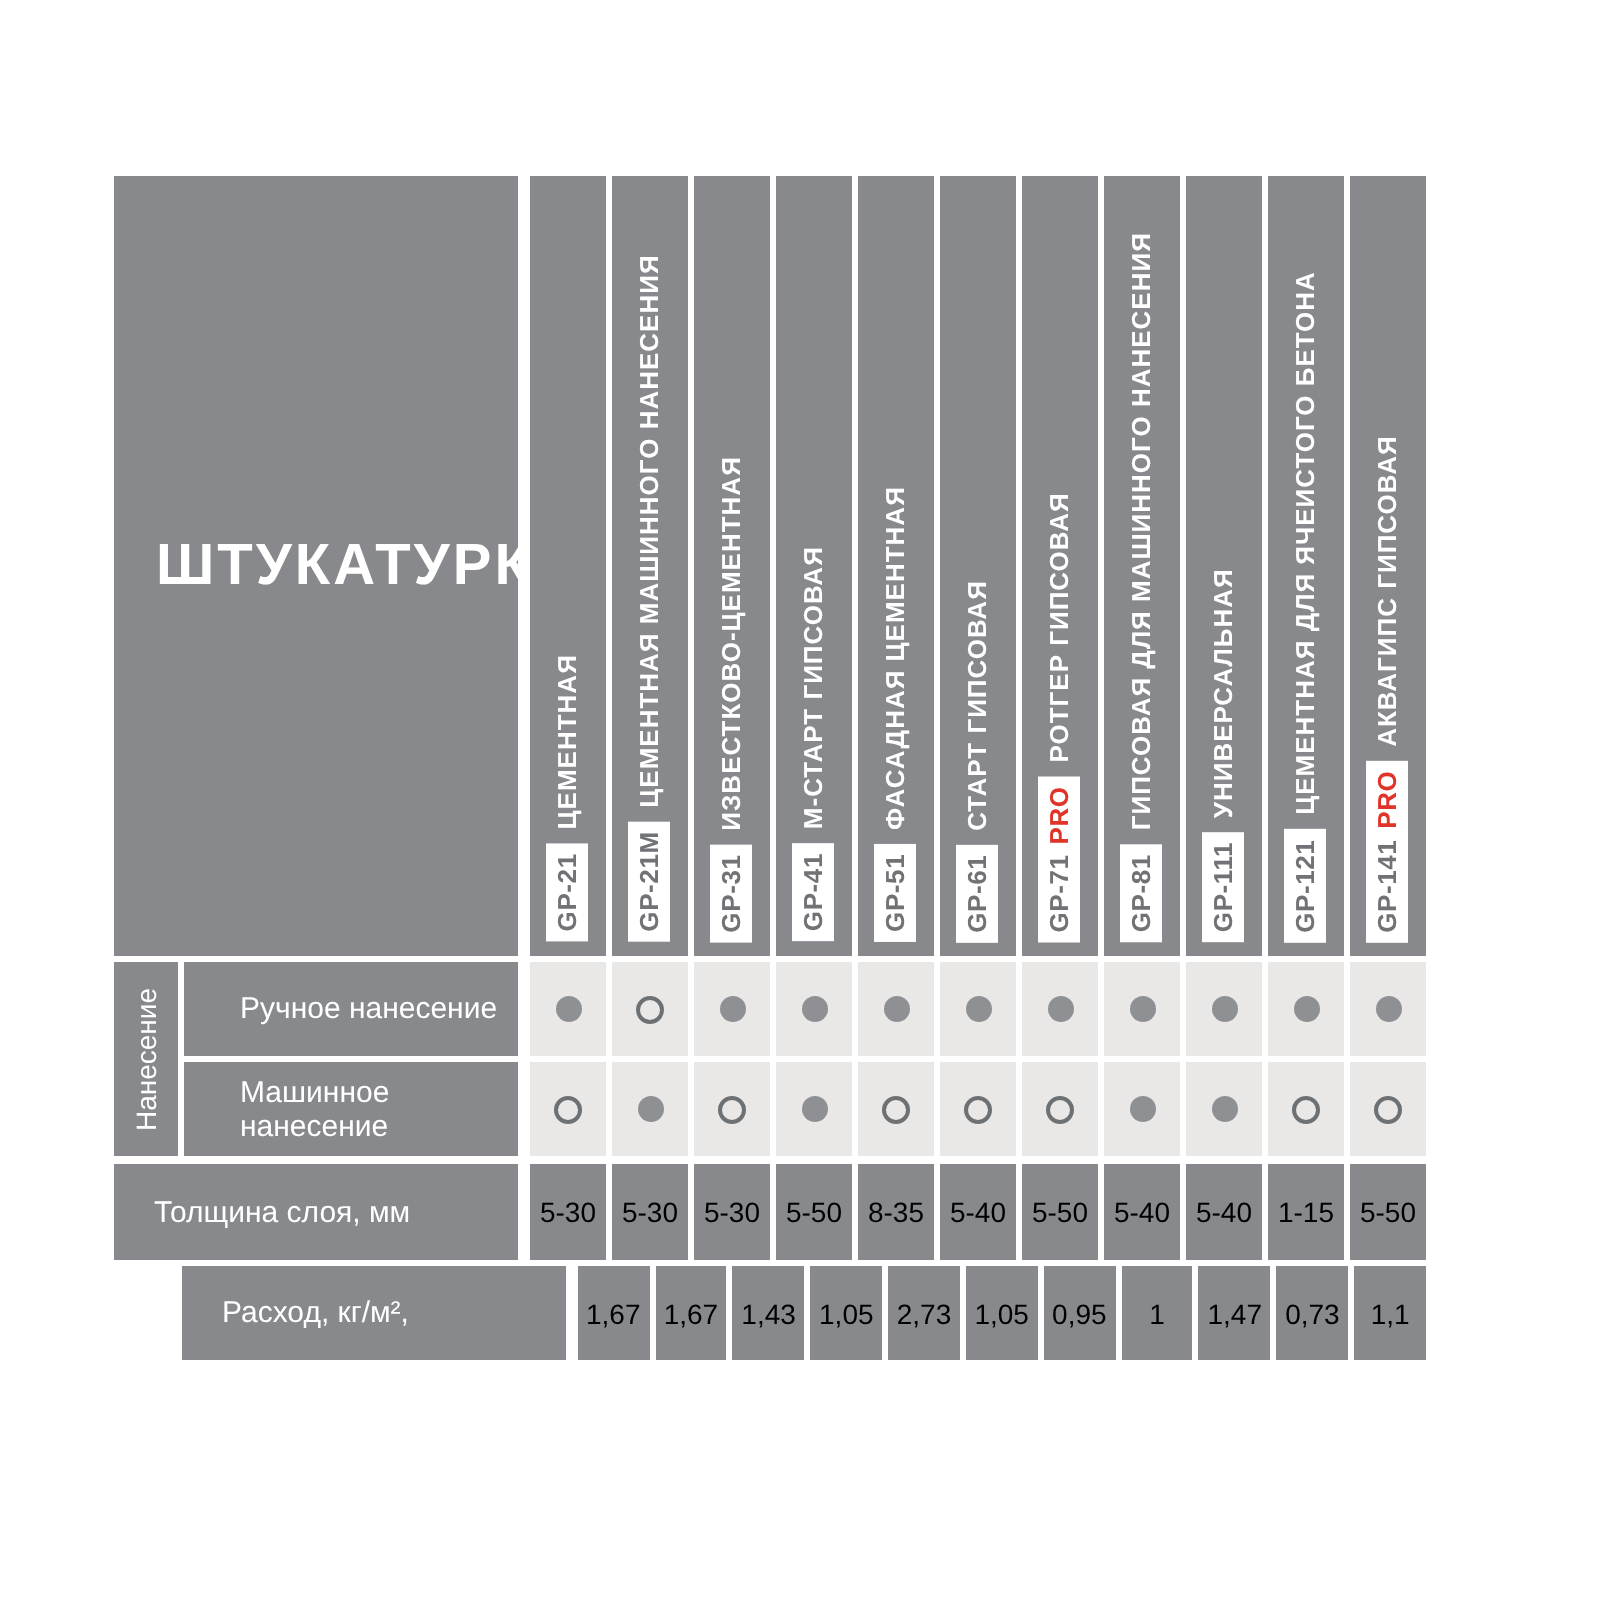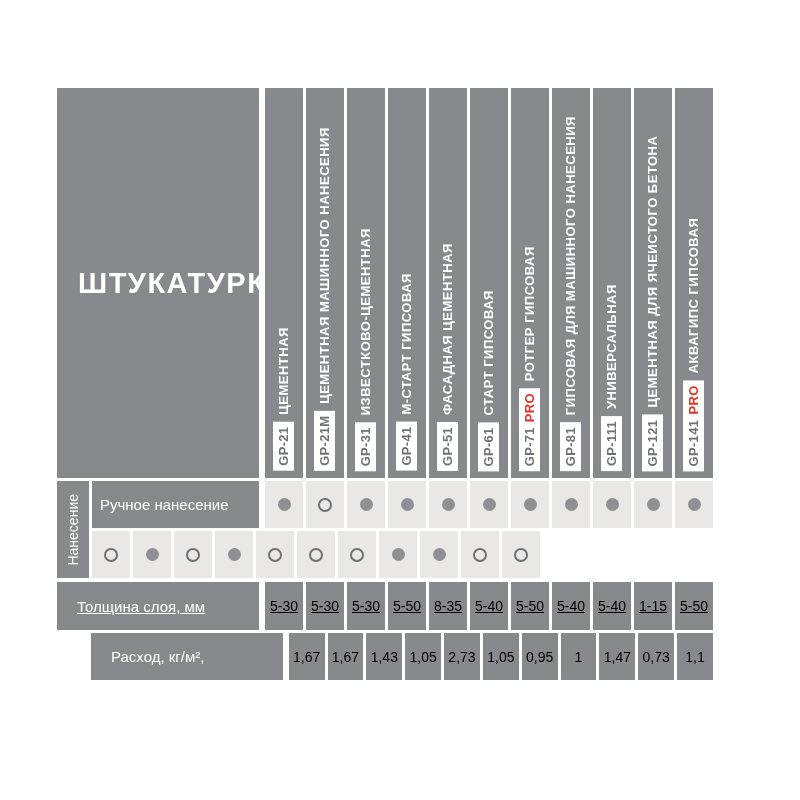--- a/index.html
+++ b/index.html
@@ -20,33 +20,33 @@
   .pro:empty { display:none; margin:0; }
   .vname { margin-inline-start:7px; color:#fff; font-weight:700; font-size:13px; letter-spacing:0.5px; }
 
   
   .app-rows { display:flex; margin-bottom:4px; }
   .app-group { width:32px; margin-right:3px; background:#87898c; display:flex; align-items:center; justify-content:center; }
   .vlabel { writing-mode:vertical-rl; transform:rotate(180deg); color:#fff; font-size:14px; white-space:nowrap; }
   .app-right { display:flex; flex-direction:column; }
   .app-row { display:flex; }
   .app-row.manual { margin-bottom:3px; }
-  .row-label { width:167px; margin-right:6px; background:#87898c; color:#fff; font-size:15px; display:flex; align-items:center; padding-left:8px; height:47px; }
+  .row-label { width:167px; margin-right:6px; background:#87898c; color:#fff; font-size:15px; display:flex; align-items:center; padding-left:28px; height:47px; }
   .dot-cell { width:38px; margin-right:3px; background:#e9e8e7; display:flex; align-items:center; justify-content:center; height:47px; }
   .dot-cell:last-child, .spec-cell:last-child { margin-right:0; }
   .dot { width:13px; height:13px; border-radius:50%; }
   .dot[data-dot="filled"] { background:#8e9093; }
   .dot[data-dot="outline"] { width:14px; height:14px; border:2px solid #6e7174; background:transparent; }
 
   
   .spec-row { display:flex; margin-bottom:3px; }
   .spec-row:last-child { margin-bottom:0;padding-left:34px; }
   .spec-label { width:202px; margin-right:6px; background:#87898c; color:#fff; font-size:15px; display:flex; flex-direction:column; justify-content:center; padding-left:20px; line-height:19px; }
   .spec-cell { width:38px; margin-right:3px; background:#87898c; color:#000000; font-size:14px; display:flex; align-items:center; justify-content:center; }
-  .row-thickness .spec-label, .row-thickness .spec-cell { height:48px;text-decoration:underline; }
+  .row-thickness .spec-label, .row-thickness .spec-cell { height:48px; }
   .row-consumption .spec-label, .row-consumption .spec-cell { height:47px; }
 </style>
 </head>
 <body>
 
 <div class="page">
   <div class="table">
 
     <div class="header-band">
       <div class="title-block">
@@ -122,20 +122,21 @@
               <span class="dot" data-dot="filled"></span>
             </div>
           <div class="dot-cell">
               <span class="dot" data-dot="filled"></span>
             </div>
           <div class="dot-cell">
               <span class="dot" data-dot="filled"></span>
             </div>
         </div>
         <div class="app-row">
+          <div class="row-label">Машинное нанесение</div>
           <div class="dot-cell">
               <span class="dot" data-dot="outline"></span>
             </div>
           <div class="dot-cell">
               <span class="dot" data-dot="filled"></span>
             </div>
           <div class="dot-cell">
               <span class="dot" data-dot="outline"></span>
             </div>
           <div class="dot-cell">

